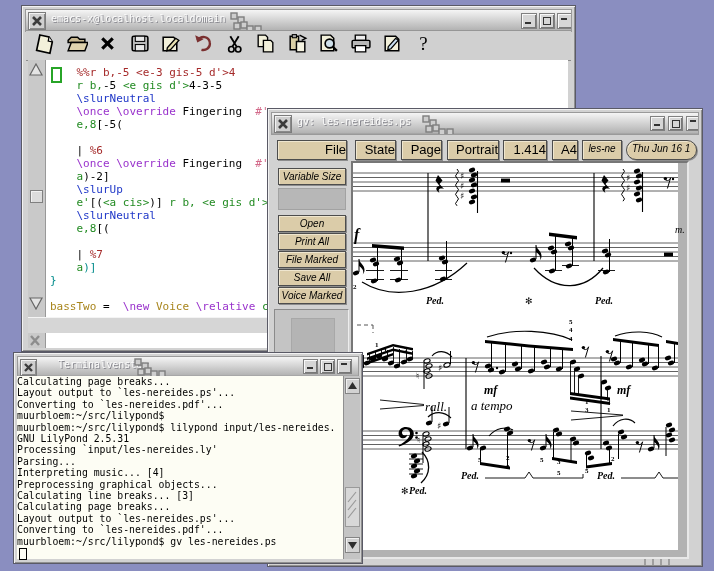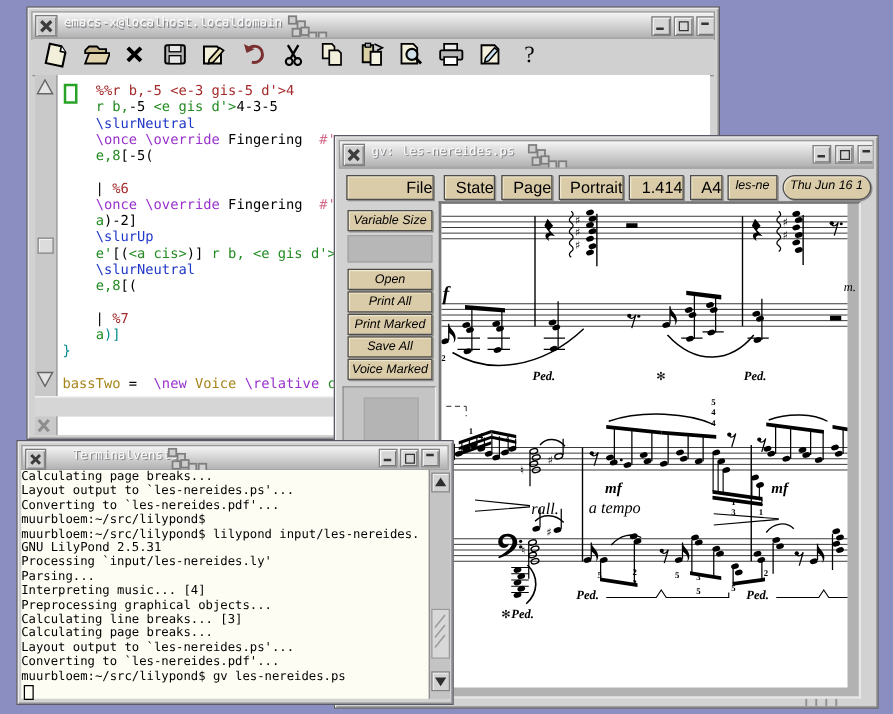--- a/index.html
+++ b/index.html
@@ -215,21 +215,21 @@
   <div class="gvbtn big" style="left:179px;top:31px;width:50px;height:18px;">Portrait</div>
   <div class="gvbtn big" style="left:235px;top:31px;width:42px;height:18px;">1.414</div>
   <div class="gvbtn big" style="left:284px;top:31px;width:24px;height:18px;">A4</div>
   <div class="gvbtn small" style="left:314px;top:31px;width:38px;height:18px;">les-ne</div>
   <div class="gvbtn small" style="left:358px;top:31px;width:64px;height:18px;text-align:left;padding-left:5px;border-radius:10px;">Thu Jun 16 1</div>
 
   <div class="gvbtn small" style="left:10px;top:59px;width:66px;height:15px;">Variable Size</div>
   <div id="gv-locator" style="left:10px;top:79px;width:66px;height:20px;"></div>
   <div class="gvbtn small" style="left:10px;top:106px;width:66px;height:15px;">Open</div>
   <div class="gvbtn small" style="left:10px;top:124px;width:66px;height:15px;">Print All</div>
-  <div class="gvbtn small" style="left:10px;top:142px;width:66px;height:15px;">Print Marked</div>
+  <div class="gvbtn small" style="left:10px;top:142px;width:66px;height:15px;">File Marked</div>
   <div class="gvbtn small" style="left:10px;top:160px;width:66px;height:15px;">Save All</div>
   <div class="gvbtn small" style="left:10px;top:178px;width:66px;height:15px;">Voice Marked</div>
   <div id="gv-thumb-panel" style="left:6px;top:200px;width:73px;height:250px;">
     <div id="gv-thumb-page" style="left:16px;top:8px;width:42px;height:35px;"></div>
   </div>
 
   <div id="gv-canvas" style="left:83px;top:52px;width:334px;height:394px;">
     <svg id="score" width="334" height="394" viewBox="352 162 334 394">
       <defs>
         <g id="nh">

